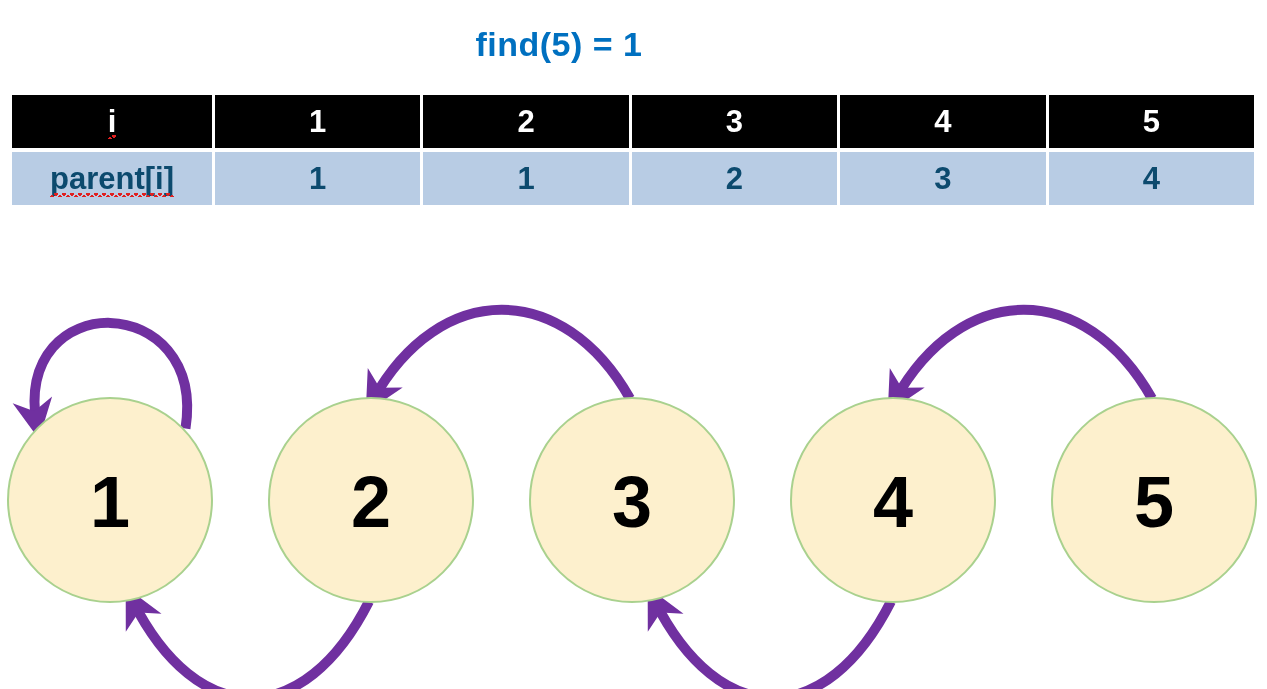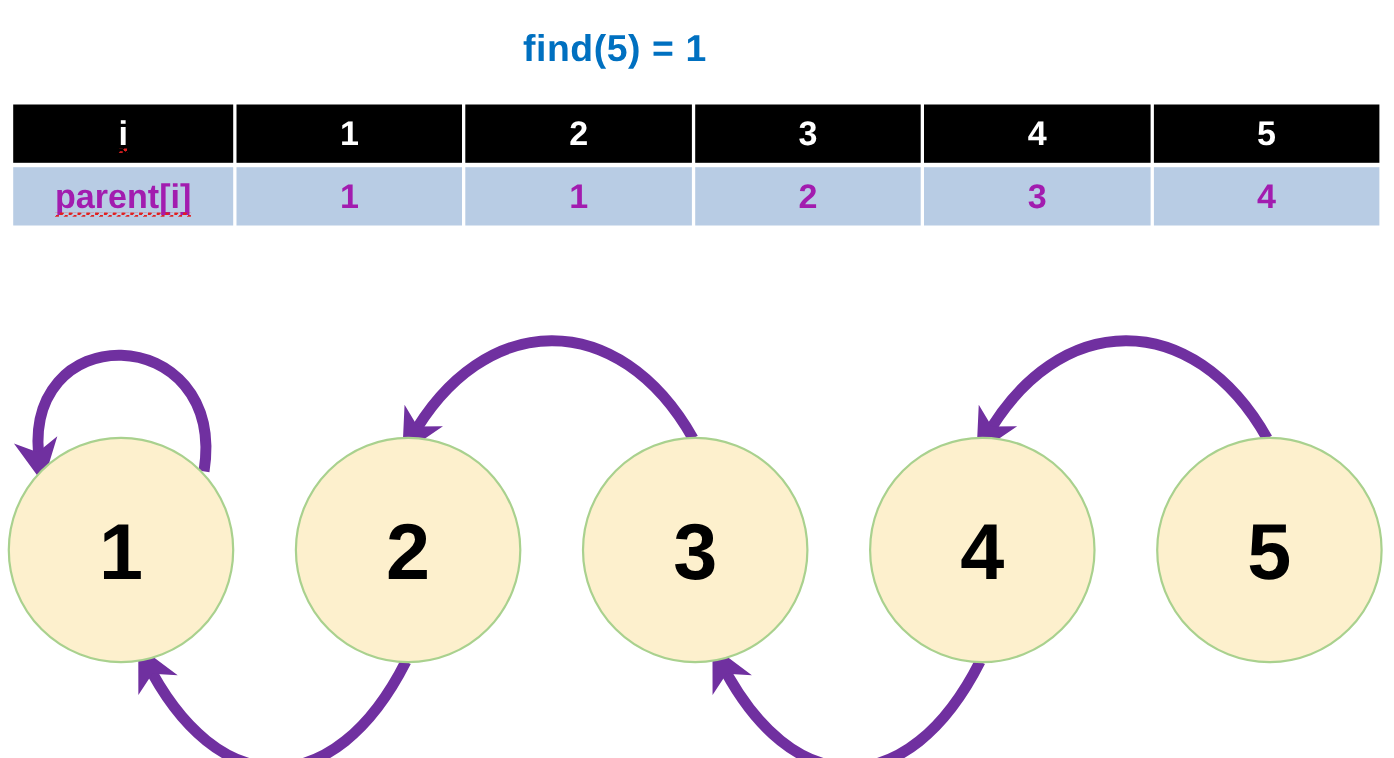--- a/index.html
+++ b/index.html
@@ -52,21 +52,21 @@
     font-weight: bold;
     font-size: 31px;
     line-height: 53px;
   }
   #parent-table tr.head-row td {
     background: #000000;
     color: #ffffff;
   }
   #parent-table tr.data-row td {
     background: #b8cce4;
-    color: #a21caf;
+    color: #0c4a6e;
   }
   #parent-table td.label-cell {
     width: 200px;
   }
   #parent-table tr.data-row td.label-cell {
     font-size: 31px;
   }
   
   .squiggle {
     position: relative;

